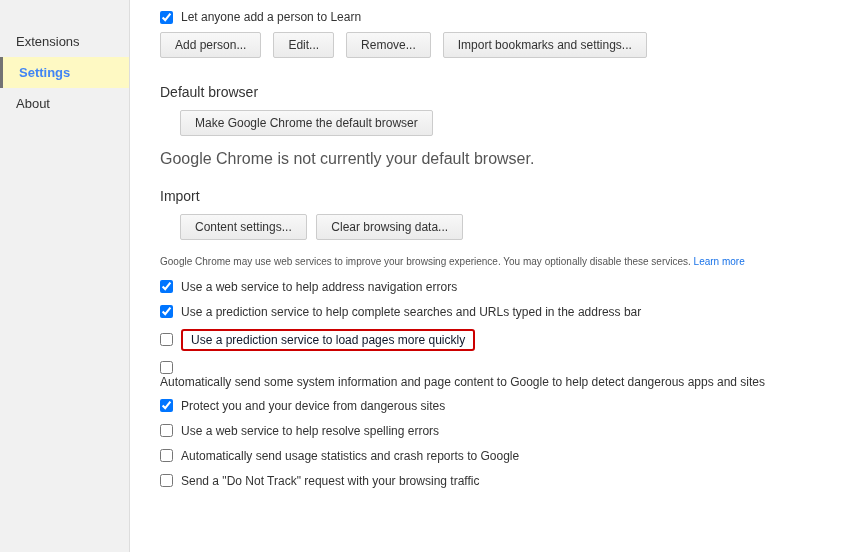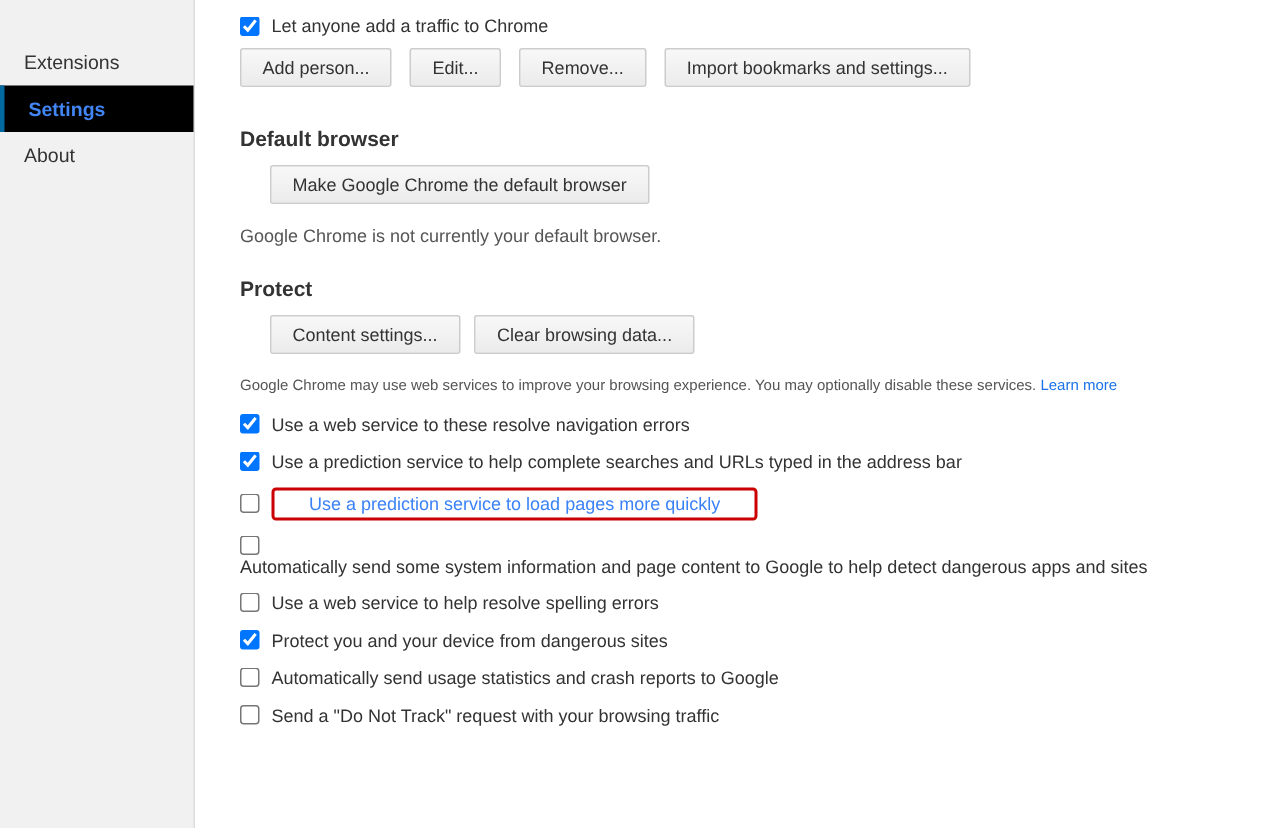--- a/index.html
+++ b/index.html
@@ -22,40 +22,40 @@
       border-right: 1px solid #ddd;
       padding-top: 26px;
     }
     .sidebar-item {
       padding: 8px 16px;
       cursor: pointer;
       color: #333;
       font-size: 13px;
     }
     .sidebar-item.active {
-      background: #000000;
-      border-left: 3px solid #0369a1;
+      background: #fef9c3;
+      border-left: 3px solid #737373;
       color: #4285f4;
       font-weight: bold;
     }
 
     
     .main-content {
       flex: 1;
       overflow-y: auto;
       padding: 10px 30px 20px 30px;
     }
 
     
     .section {
       margin-bottom: 20px;
     }
     .section-title {
       font-size: 14px;
-      font-weight: bold;
+      font-weight: normal;
       color: #333;
       margin-bottom: 10px;
     }
 
     
     .btn {
       display: inline-block;
       padding: 5px 14px;
       border: 1px solid #ccc;
       background: linear-gradient(to bottom, #f8f8f8, #ebebeb);
@@ -65,21 +65,21 @@
       color: #333;
       margin-right: 6px;
       margin-bottom: 6px;
     }
     .btn-row {
       margin-bottom: 8px;
       padding-left: 20px;
     }
 
     .default-browser-text {
-      font-size: 12px;
+      font-size: 16px;
       color: #555;
       margin-top: 4px;
     }
 
     
     .privacy-desc {
       font-size: 10px;
       color: #555;
       margin-bottom: 10px;
       line-height: 1.5;
@@ -124,23 +124,23 @@
       margin-bottom: 8px;
     }
     .checkbox-row-highlighted input[type="checkbox"] {
       margin-right: 8px;
       flex-shrink: 0;
       cursor: pointer;
     }
     .highlight-label {
       border: 2px solid #cc0000;
       border-radius: 3px;
-      padding: 2px 23px;
-      font-size: 12px;
-      color: #3b82f6;
+      padding: 2px 8px;
+      font-size: 12px;
+      color: #0f172a;
       cursor: pointer;
     }
 
     .checkbox-multiline {
       display: flex;
       align-items: flex-start;
       margin-bottom: 8px;
       font-size: 12px;
       flex-direction: column;
     }
@@ -172,80 +172,80 @@
   <div class="sidebar-item">Extensions</div>
   <div class="sidebar-item active">Settings</div>
   <div class="sidebar-item">About</div>
 </nav>
 
 <main class="main-content">
 
   <div class="section">
     <div class="top-checkbox-row">
       <input type="checkbox" id="letAnyone" checked="" style="">
-      <label for="letAnyone">Let anyone add a traffic to Chrome</label>
+      <label for="letAnyone">Let anyone add a person to Learn</label>
     </div>
     <div class="people-btn-row">
       <button class="btn">Add person...</button>
       <button class="btn">Edit...</button>
       <button class="btn">Remove...</button>
       <button class="btn">Import bookmarks and settings...</button>
     </div>
   </div>
 
   <div class="section">
     <div class="section-title">Default browser</div>
     <div class="btn-row">
       <button class="btn">Make Google Chrome the default browser</button>
     </div>
     <div class="default-browser-text">Google Chrome is not currently your default browser.</div>
   </div>
 
   <div class="section">
-    <div class="section-title">Protect</div>
+    <div class="section-title">Import</div>
     <div class="btn-row">
       <button class="btn">Content settings...</button>
       <button class="btn">Clear browsing data...</button>
     </div>
     <div class="privacy-desc">
       <span>Google Chrome may use web services to improve your browsing experience. You may optionally disable these services.</span>
       <a href="#">Learn more</a>
     </div>
 
     <div class="checkbox-item">
       <input type="checkbox" id="cb1" checked="" style="">
-      <label for="cb1">Use a web service to these resolve navigation errors</label>
+      <label for="cb1">Use a web service to help address navigation errors</label>
     </div>
 
     <div class="checkbox-item">
       <input type="checkbox" id="cb2" checked="" style="">
       <label for="cb2">Use a prediction service to help complete searches and URLs typed in the address bar</label>
     </div>
 
     <div class="checkbox-row-highlighted">
       <input type="checkbox" id="cb3" style="">
       <span class="highlight-label">Use a prediction service to load pages more quickly</span>
     </div>
 
     <div class="checkbox-multiline">
       <input type="checkbox" id="cb4" style="">
       <label for="cb4">Automatically send some system information and page content to Google to help detect dangerous apps and sites</label>
     </div>
 
     <div class="checkbox-item">
+      <input type="checkbox" id="cb5" checked="" style="">
+      <label for="cb5">Protect you and your device from dangerous sites</label>
+    </div>
+
+    <div class="checkbox-item">
       <input type="checkbox" id="cb6" style="">
       <label for="cb6">Use a web service to help resolve spelling errors</label>
     </div>
 
     <div class="checkbox-item">
-      <input type="checkbox" id="cb5" checked="" style="">
-      <label for="cb5">Protect you and your device from dangerous sites</label>
-    </div>
-
-    <div class="checkbox-item">
       <input type="checkbox" id="cb7" style="">
       <label for="cb7">Automatically send usage statistics and crash reports to Google</label>
     </div>
 
     <div class="checkbox-item">
       <input type="checkbox" id="cb8" style="">
       <label for="cb8">Send a "Do Not Track" request with your browsing traffic</label>
     </div>
 
   </div>

